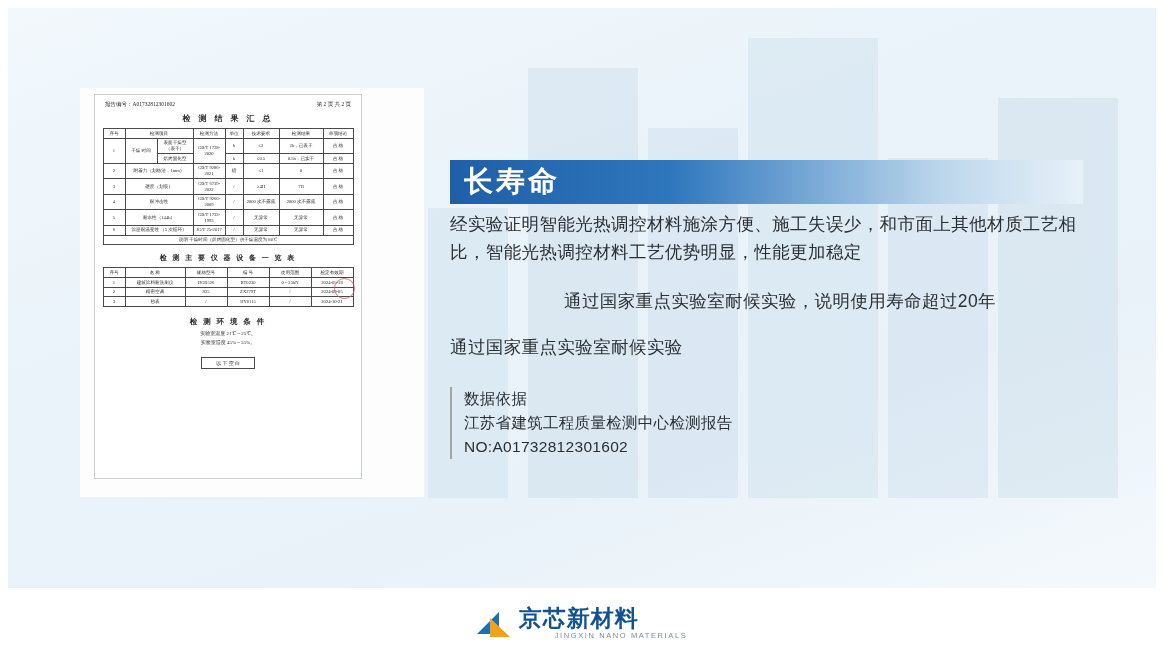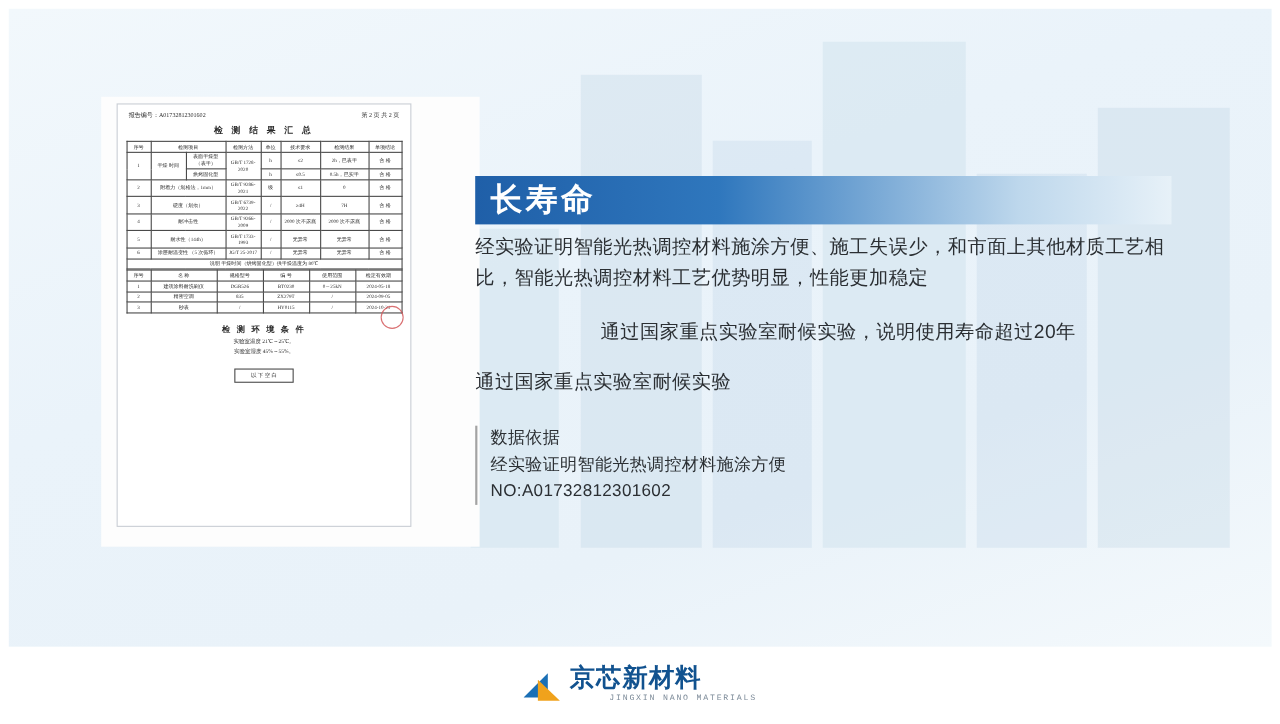--- a/index.html
+++ b/index.html
@@ -49,21 +49,20 @@
   .footer-logo {
     position: absolute;
     left: 0;
     bottom: 0;
     width: 1164px;
     height: 70px;
     display: flex;
     align-items: center;
     justify-content: center;
     gap: 4px;
-    font-family: Liberation Mono, monospace;
   }
   .logo-mark {
     position: relative;
     width: 38px;
     height: 30px;
   }
   .logo-mark .tri-a {
     position: absolute;
     left: 0; top: 4px;
     width: 0; height: 0;
@@ -92,21 +91,21 @@
     font-size: 7.5px;
     color: #7d8b99;
     letter-spacing: 1.6px;
     margin-top: 2px;
     margin-left: 36px;
   }
 
   
   .cert-wrap {
     position: absolute;
-    left: 92px;
+    left: 80px;
     top: 88px;
     width: 344px;
     height: 409px;
     background: #fdfdfd;
   }
   .cert-page {
     position: absolute;
     left: 14px;
     top: 6px;
     width: 268px;
@@ -184,21 +183,21 @@
     width: 19px;
     height: 19px;
     border: 1px solid #d4585a;
     border-radius: 50%;
     opacity: .85;
   }
 
   
   .right {
     position: absolute;
-    left: 432px;
+    left: 450px;
     top: 160px;
     width: 660px;
   }
   .headline {
     width: 633px;
     height: 44px;
     background: linear-gradient(90deg, #1f5fa8 0%, #2f77bd 35%, #bdd7ec 78%, #e7f1f8 100%);
     display: flex;
     align-items: center;
   }
@@ -349,20 +348,21 @@
             <td>无异常</td>
             <td>无异常</td>
             <td>合 格</td>
           </tr>
           <tr class="note-row">
             <td colspan="8">说明    干燥时间（烘烤固化型）供干燥温度为 80℃</td>
           </tr>
         </tbody>
       </table>
 
+      <div class="cert-sub-title">检 测 主 要 仪 器 设 备 一 览 表</div>
 
       <table class="cert-table">
         <colgroup>
           <col style="width:22px">
             <col style="width:60px">
             <col style="width:42px">
           <col style="width:42px">
             <col style="width:42px">
             <col style="width:42px">
         </colgroup>
@@ -421,21 +421,21 @@
     <div class="headline">
       <span>长寿命</span>
     </div>
 
     <div class="para p1">经实验证明智能光热调控材料施涂方便、施工失误少，和市面上其他材质工艺相比，智能光热调控材料工艺优势明显，性能更加稳定</div>
     <div class="para p2">通过国家重点实验室耐候实验，说明使用寿命超过20年</div>
     <div class="para p3">通过国家重点实验室耐候实验</div>
 
     <div class="source-block">
       <div class="source-line">数据依据</div>
-      <div class="source-line">经实验证明智能光热调控材料施涂方便</div>
+      <div class="source-line">江苏省建筑工程质量检测中心检测报告</div>
       <div class="source-line">NO:A01732812301602</div>
     </div>
   </div>
 
   <div class="footer-band"></div>
   <div class="footer-logo">
     <div class="logo-mark">
       <div class="tri-a"></div>
       <div class="tri-b"></div>
     </div>

